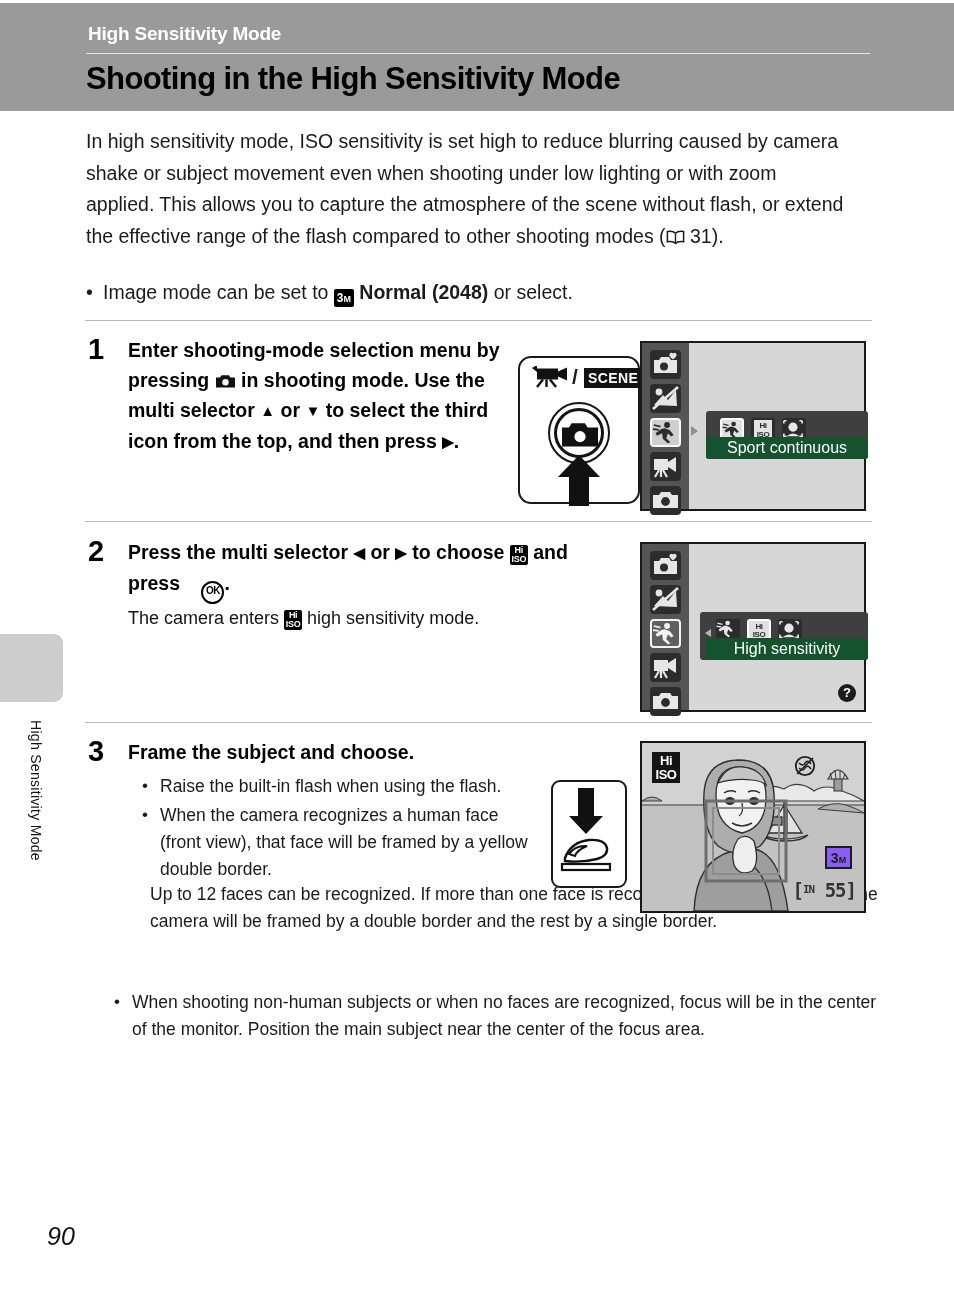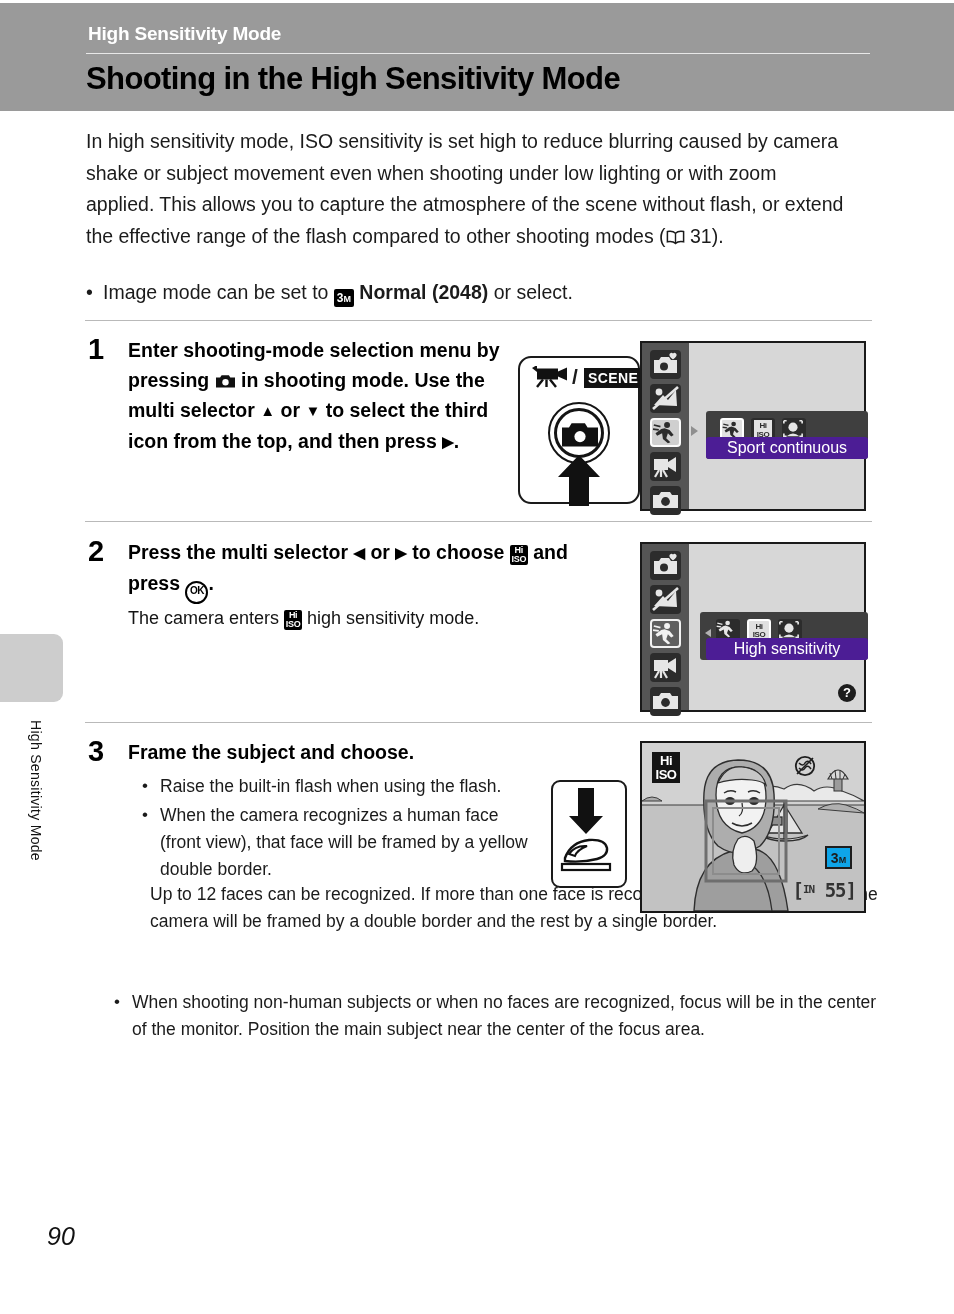--- a/index.html
+++ b/index.html
@@ -74,20 +74,21 @@
     width:18px;height:20px;font-size:9px;line-height:9.5px;
     padding-top:1px;box-sizing:border-box;letter-spacing:-0.3px;
   }
   .g-cam{
     display:inline-block;width:21px;height:16px;vertical-align:-2px;position:relative;
   }
   .g-ok{
     display:inline-block;width:19px;height:19px;border:2.2px solid #000;border-radius:50%;
     font-size:10px;font-weight:bold;line-height:15px;text-align:center;vertical-align:-4px;
     letter-spacing:-0.5px;
+    margin-left:16px;
   }
   .g-book{display:inline-block;width:19px;height:15px;vertical-align:-2px;}
   .arr{display:inline-block;font-size:15px;vertical-align:1px;}
   
   .btnfig{
     position:absolute;left:518px;top:356px;width:118px;height:144px;
     border:2.5px solid #1a1a1a;border-radius:13px;background:#fff;
   }
   .scene-tag{
     position:absolute;left:64px;top:10px;background:#121212;color:#fff;
@@ -121,21 +122,21 @@
     border-top:5px solid transparent;border-bottom:5px solid transparent;
     border-left:7px solid #8f8f8f;
   }
   .popup{
     position:absolute;background:#3f3f3f;border-radius:3px;
   }
   .popup-row{position:absolute;top:7px;left:14px;display:flex;gap:7px;}
   .pic{width:24px;height:23px;background:#2c2c2c;border-radius:3px;position:relative;}
   .pic.sel{background:#e0e0e0;border:2px solid #fff;box-sizing:border-box;}
   .label-bar{
-    position:absolute;left:0;background:#4c1d95;border-radius:3px;
+    position:absolute;left:0;background:#14532d;border-radius:3px;
     color:#ffffff;font-size:16px;text-align:center;
   }
   .qmark{
     position:absolute;width:18px;height:18px;border-radius:50%;background:#1c1c1c;
     color:#fff;font-size:13px;font-weight:bold;text-align:center;line-height:18px;
   }
   
   .fingerfig{
     position:absolute;left:551px;top:780px;width:72px;height:104px;
     border:2.5px solid #1a1a1a;border-radius:9px;background:#fff;
@@ -144,21 +145,21 @@
   .photo{
     position:absolute;left:640px;top:741px;width:226px;height:172px;
     border:2.5px solid #171717;background:#cfcfcf;box-sizing:border-box;overflow:hidden;
   }
   .hiso-badge{
     position:absolute;left:10px;top:9px;width:28px;height:31px;background:#141414;
     color:#fff;font-weight:bold;font-size:13px;line-height:14px;text-align:center;
     padding-top:2px;box-sizing:border-box;letter-spacing:-0.5px;
   }
   .mode3m{
-    position:absolute;right:12px;bottom:42px;width:27px;height:23px;background:#0ea5e9;
+    position:absolute;right:12px;bottom:42px;width:27px;height:23px;background:#8b5cf6;
     border:2px solid #1d1d1d;color:#1d1d1d;font-weight:bold;font-size:14px;
     line-height:20px;text-align:center;box-sizing:border-box;
   }
   .mode3m i{font-style:normal;font-size:9px;}
   .shots{
     position:absolute;right:8px;bottom:10px;color:#333;font-weight:bold;font-size:19px;
     font-family:"DejaVu Sans Mono", monospace;letter-spacing:-1px;
   }
   .pagenum{
     position:absolute;left:47px;top:1222px;font-size:25px;font-style:italic;color:#111;

